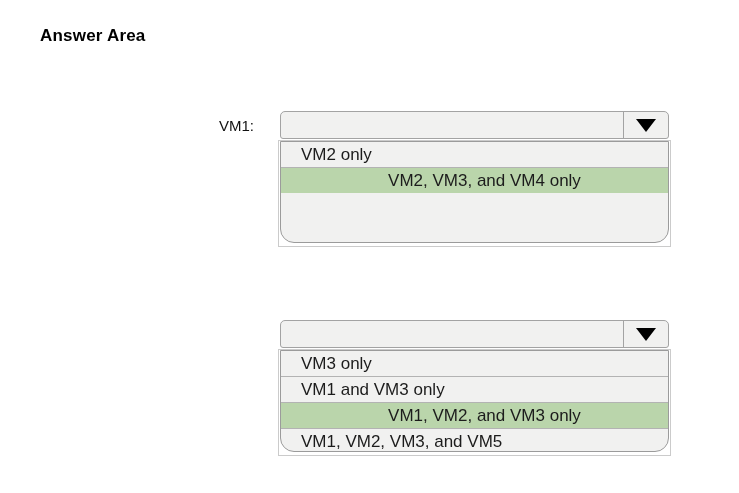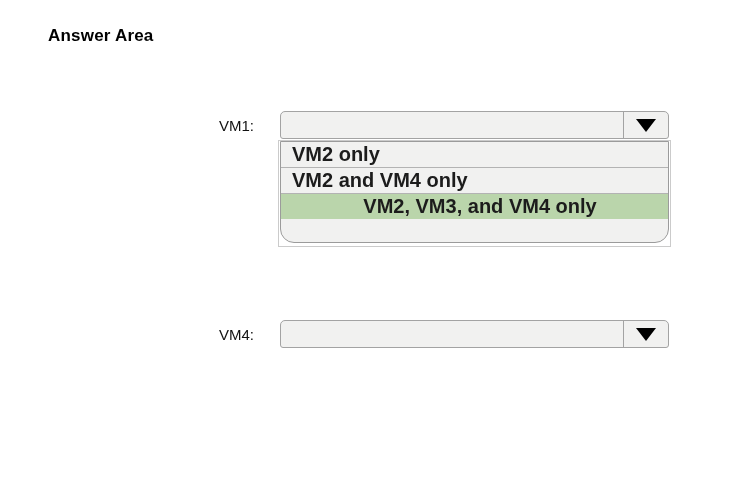--- a/index.html
+++ b/index.html
@@ -6,21 +6,21 @@
   .canvas {
     position: relative;
     width: 739px;
     height: 493px;
     background: #ffffff;
     font-family: "Liberation Sans", sans-serif;
     overflow: hidden;
   }
   .title {
     position: absolute;
-    left: 48px;
+    left: 40px;
     top: 26px;
     font-size: 17px;
     font-weight: bold;
     color: #000000;
     letter-spacing: 0.2px;
   }
   .dd-group {
     position: absolute;
     left: 0;
     width: 739px;
@@ -94,26 +94,25 @@
     bottom: 3px;
     box-sizing: border-box;
     background: var(--field-fill, #f1f1f0);
     border: 1px solid #9b9b9b;
     border-radius: 0 0 14px 14px;
     overflow: hidden;
   }
   .opt {
     height: 25px;
     line-height: 25px;
-    padding-left: 11px;
-    font-size: 20px;
+    padding-left: 20px;
+    font-size: 17px;
     color: var(--text, #1c1c1c);
     white-space: nowrap;
     cursor: pointer;
-    font-weight: bold;
   }
   .opt + .opt { border-top: 1px solid var(--separator, #b3b3b3); }
   .opt.selected { background: var(--highlight-green, #bad5ab); text-align: center; }
 </style>
 </head>
 <body>
 
 <div class="canvas">
 
   <div class="title">Answer Area</div>
@@ -122,29 +121,35 @@
     <div class="dd-label">VM1:</div>
     <div class="select-box">
       <div class="sel-display"></div>
       <div class="sel-arrow">
         <div class="tri-down"></div>
       </div>
     </div>
     <div class="opt-list-outer">
       <div class="opt-list">
         <div class="opt">VM2 only</div>
-        <div class="opt">VM2 and VM4 only</div>
         <div class="opt selected">VM2, VM3, and VM4 only</div>
       </div>
     </div>
   </div>
 
   <div class="dd-group g2">
-    <div class="dd-label">VM4:</div>
     <div class="select-box">
       <div class="sel-display"></div>
       <div class="sel-arrow">
         <div class="tri-down"></div>
+      </div>
+    </div>
+    <div class="opt-list-outer">
+      <div class="opt-list">
+        <div class="opt">VM3 only</div>
+        <div class="opt">VM1 and VM3 only</div>
+        <div class="opt selected">VM1, VM2, and VM3 only</div>
+        <div class="opt">VM1, VM2, VM3, and VM5</div>
       </div>
     </div>
   </div>
 
 </div>
 
 </body></html>

